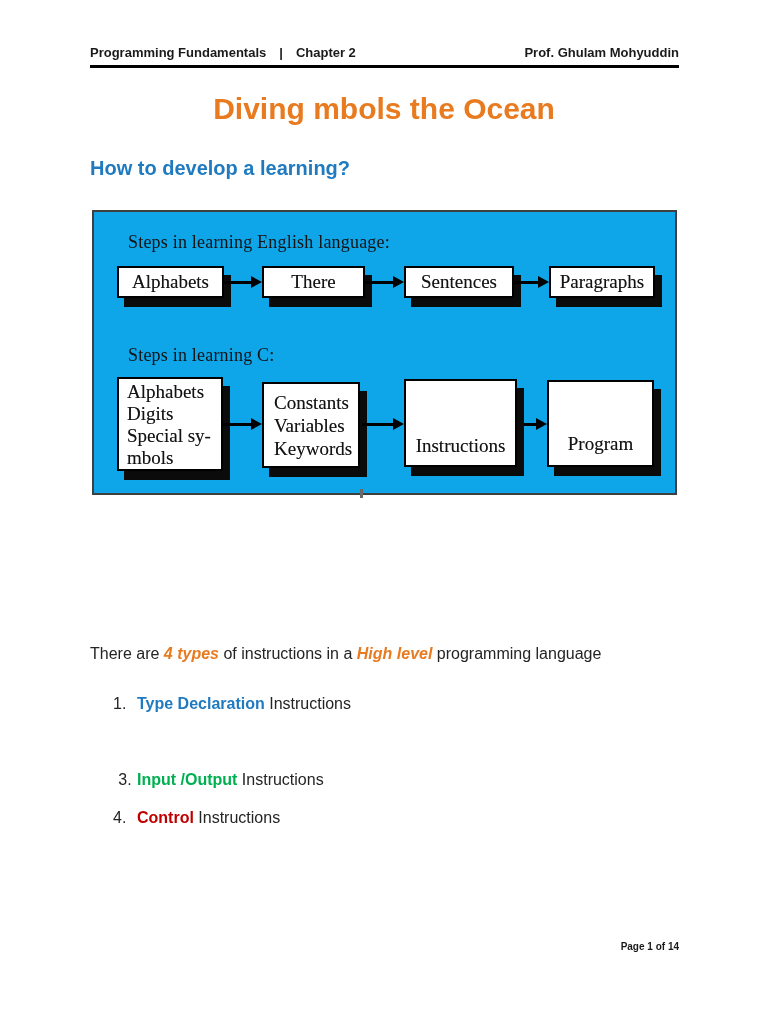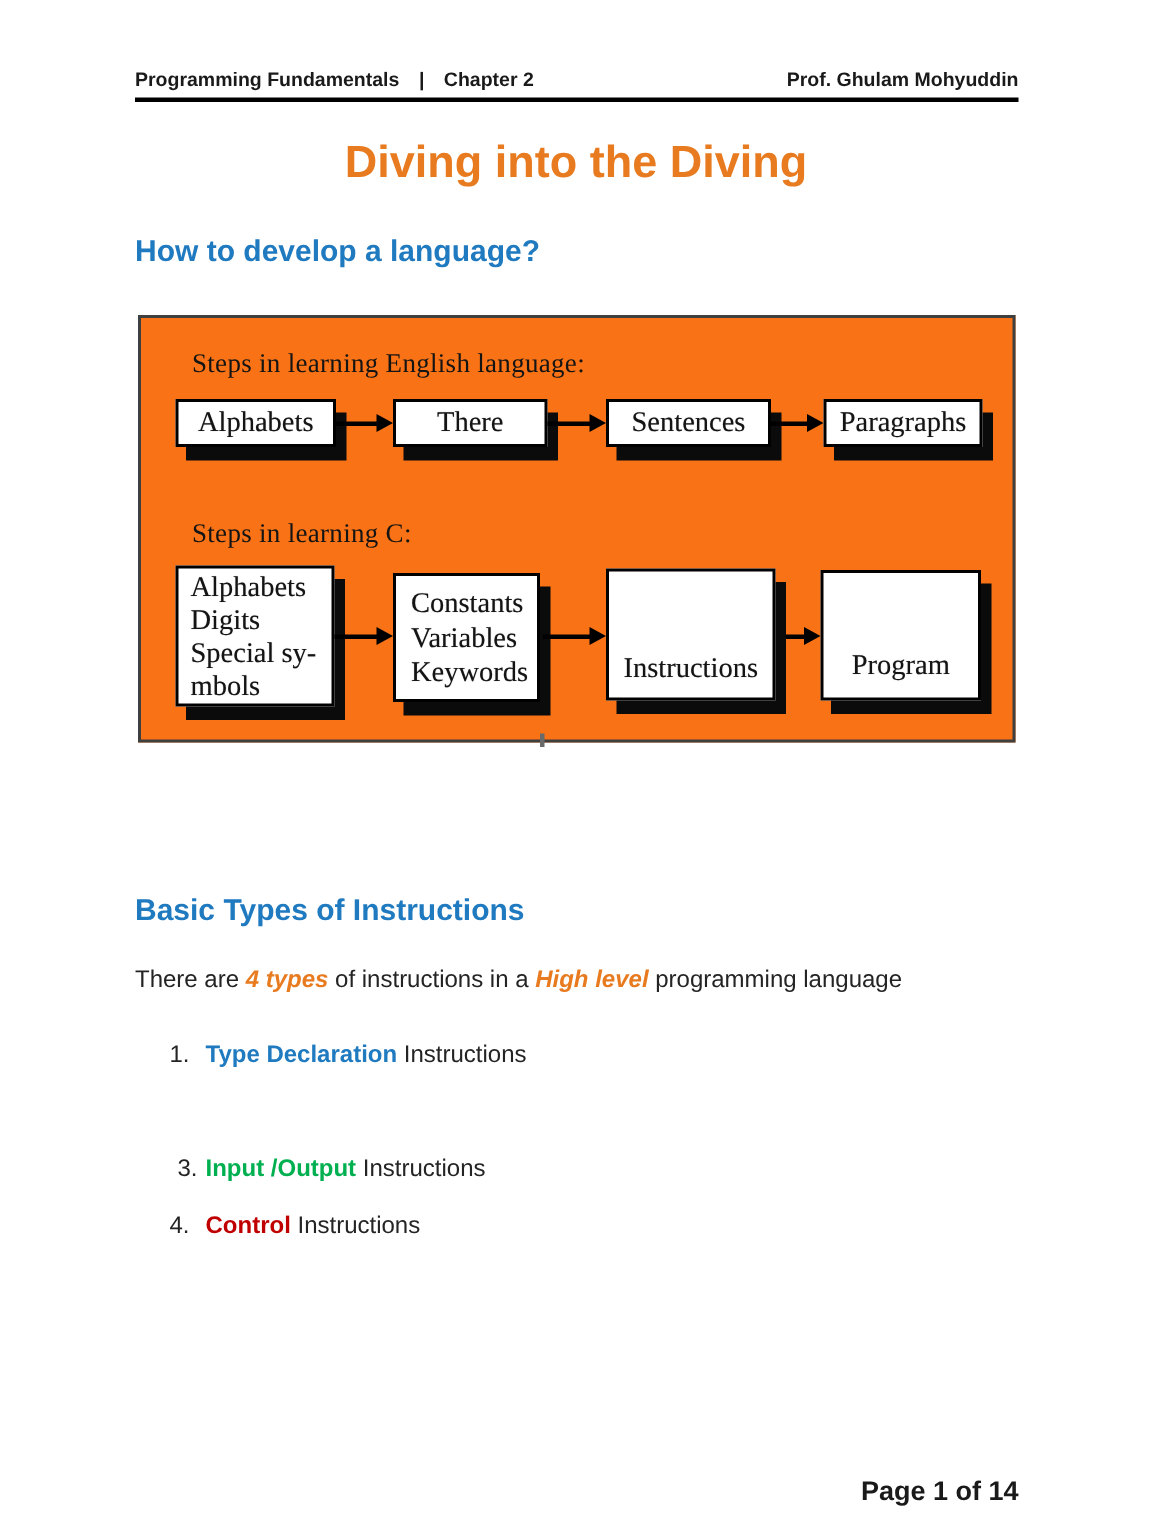--- a/index.html
+++ b/index.html
@@ -14,21 +14,21 @@
 
   
   .title{position:absolute;left:0;top:92px;width:100%;margin:0;text-align:center;
          font-size:30px;font-weight:bold;}
   .h2{position:absolute;left:90px;margin:0;font-size:20px;font-weight:bold;}
   .h2-1{top:157px;}
   .h2-2{top:596px;}
 
   
   .diagram{position:absolute;left:92px;top:210px;width:581px;height:281px;
-           border:2px solid #3f3f3f;background:#f97316;
+           border:2px solid #3f3f3f;background:#0ea5e9;
            font-family:"Liberation Serif",serif;color:#141414;}
   .dlabel{position:absolute;left:34px;font-size:18px;letter-spacing:.2px;}
   .l1{top:20px;}
   .l2{top:133px;}
   .dbox{position:absolute;box-sizing:border-box;background:#ffffff;border:2px solid #000;
         box-shadow:7px 9px 0 #0b0b0b;display:flex;align-items:center;justify-content:center;
         font-size:19px;text-shadow:0 0 .6px rgba(0,0,0,.45);}
   .r1{top:54px;height:32px;}
   .b10{left:23px;width:107px;}
   .b11{left:168px;width:103px;}
@@ -63,41 +63,41 @@
   .em{font-weight:bold;font-style:italic;}
   .li{position:absolute;left:113px;font-size:16px;}
   .li-0{top:695px;}
   .li-1{top:733px;}
   .li-2{top:771px;text-align:center;}
   .li-3{top:809px;}
   .num{display:inline-block;width:24px;}
   .term{font-weight:bold;}
 
   
-  .footer{position:absolute;right:89px;top:941px;font-size:18px;font-weight:bold;color:#1a1a1a;margin-top:43px;}
+  .footer{position:absolute;right:89px;top:941px;font-size:10px;font-weight:bold;color:#1a1a1a;}
 </style>
 </head>
 <body>
 
 <div class="page">
 
   <div class="header">
     <div class="header-left">
       <span>Programming Fundamentals</span>
       <span>|</span>
       <span>Chapter 2</span>
     </div>
     <div class="header-right">
       <span>Prof. Ghulam Mohyuddin</span>
     </div>
   </div>
 
-  <h1 class="title" style="color: rgb(232, 123, 32);">Diving into the Diving</h1>
+  <h1 class="title" style="color: rgb(232, 123, 32);">Diving mbols the Ocean</h1>
 
-  <h2 class="h2 h2-1" style="color: rgb(31, 122, 192);">How to develop a language?</h2>
+  <h2 class="h2 h2-1" style="color: rgb(31, 122, 192);">How to develop a learning?</h2>
 
   <div class="diagram">
     <div class="dlabel l1">Steps in learning English language:</div>
 
     <div class="dbox r1 b10">Alphabets</div>
     <div class="arrow r1a a10"></div>
     <div class="dbox r1 b11">There</div>
     <div class="arrow r1a a11"></div>
     <div class="dbox r1 b12">Sentences</div>
     <div class="arrow r1a a12"></div>
@@ -118,21 +118,20 @@
       <span class="line">Keywords</span>
     </div>
     <div class="arrow r2a a21"></div>
     <div class="dbox b22">Instructions</div>
     <div class="arrow r2a a22"></div>
     <div class="dbox b23">Program</div>
 
     <div class="tick"></div>
   </div>
 
-  <h2 class="h2 h2-2" style="color: rgb(31, 122, 192);">Basic Types of Instructions</h2>
 
   <p class="intro">
     <span>There are </span><span class="em" style="color: rgb(232, 123, 32); margin-top: 11px;">4 types</span><span> of instructions in a </span><span class="em" style="color: rgb(232, 123, 32);">High level</span><span> programming language</span>
   </p>
 
   <div class="li li-0">
     <span class="num">1.</span><span class="term" style="color: rgb(31, 122, 192);">Type Declaration</span><span> Instructions</span>
   </div>
   <div class="li li-2">
     <span class="num">3.</span><span class="term" style="color: rgb(0, 176, 80);">Input /Output</span><span> Instructions</span>

